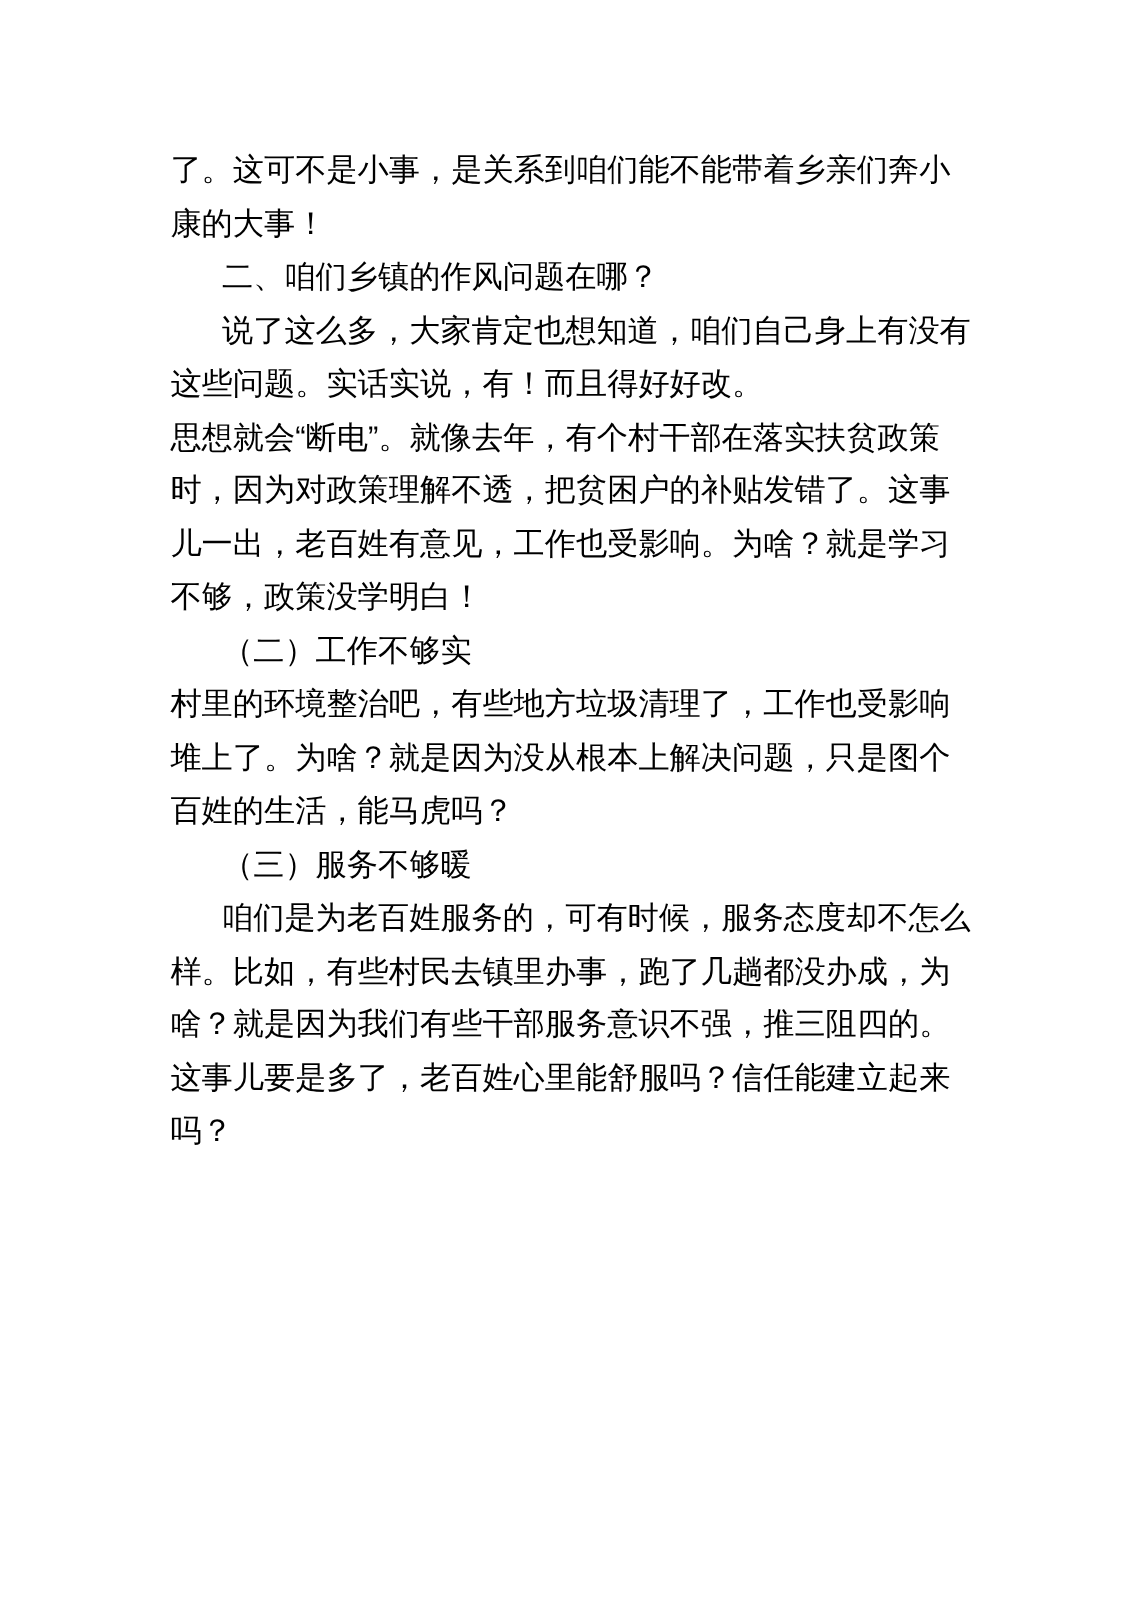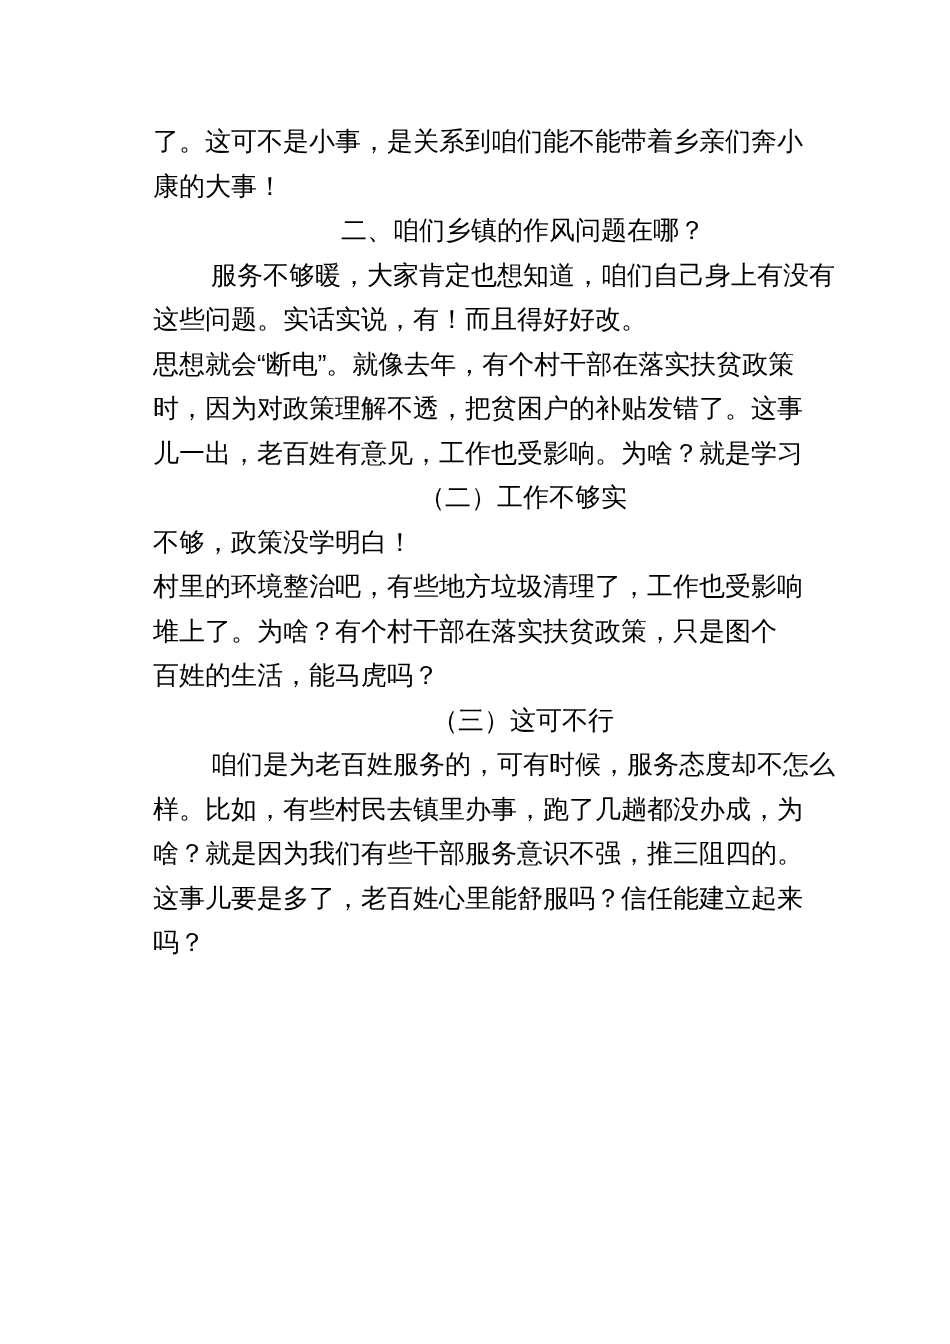--- a/index.html
+++ b/index.html
@@ -23,45 +23,43 @@
     padding: 119px 100px 0 142px;
     box-sizing: border-box;
     color: #000000;
     font-size: 26px;
     line-height: 44.5px;
     letter-spacing: 0px;
   }
   .line {
     white-space: pre;
     height: 44.5px;
-    margin-left: 11px;
   }
   .line.indent {
     padding-left: 43px;
-    text-align: center;
   }
 </style>
 </head>
 <body>
 
 <div class="page">
   <div class="doc-body" id="doc-body">
       <div class="line">了。这可不是小事，是关系到咱们能不能带着乡亲们奔小</div>
       <div class="line">康的大事！</div>
       <div class="line indent">二、咱们乡镇的作风问题在哪？</div>
-      <div class="line indent">服务不够暖，大家肯定也想知道，咱们自己身上有没有</div>
+      <div class="line indent">说了这么多，大家肯定也想知道，咱们自己身上有没有</div>
       <div class="line">这些问题。实话实说，有！而且得好好改。</div>
       <div class="line">思想就会“断电”。就像去年，有个村干部在落实扶贫政策</div>
       <div class="line">时，因为对政策理解不透，把贫困户的补贴发错了。这事</div>
       <div class="line">儿一出，老百姓有意见，工作也受影响。为啥？就是学习</div>
+      <div class="line">不够，政策没学明白！</div>
       <div class="line indent">（二）工作不够实</div>
-      <div class="line">不够，政策没学明白！</div>
       <div class="line">村里的环境整治吧，有些地方垃圾清理了，工作也受影响</div>
-      <div class="line">堆上了。为啥？有个村干部在落实扶贫政策，只是图个</div>
+      <div class="line">堆上了。为啥？就是因为没从根本上解决问题，只是图个</div>
       <div class="line">百姓的生活，能马虎吗？</div>
-      <div class="line indent">（三）这可不行</div>
+      <div class="line indent">（三）服务不够暖</div>
       <div class="line indent">咱们是为老百姓服务的，可有时候，服务态度却不怎么</div>
       <div class="line">样。比如，有些村民去镇里办事，跑了几趟都没办成，为</div>
       <div class="line">啥？就是因为我们有些干部服务意识不强，推三阻四的。</div>
       <div class="line">这事儿要是多了，老百姓心里能舒服吗？信任能建立起来</div>
       <div class="line">吗？</div>
     </div>
 </div>
 
 </body></html>

